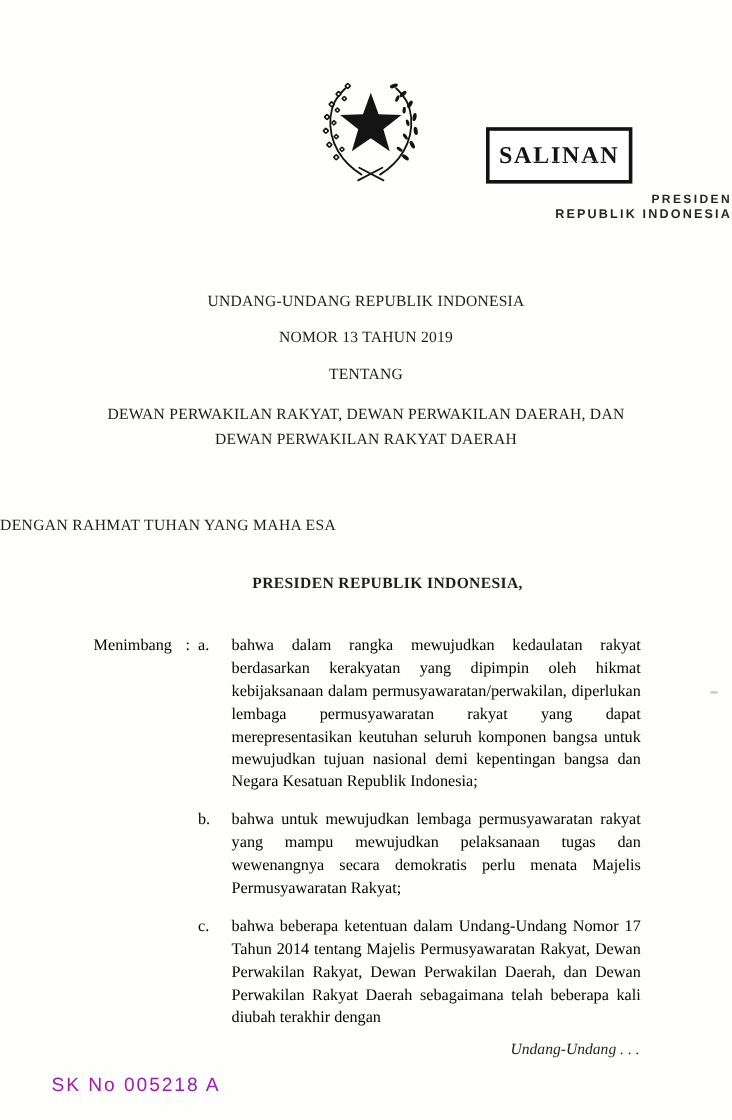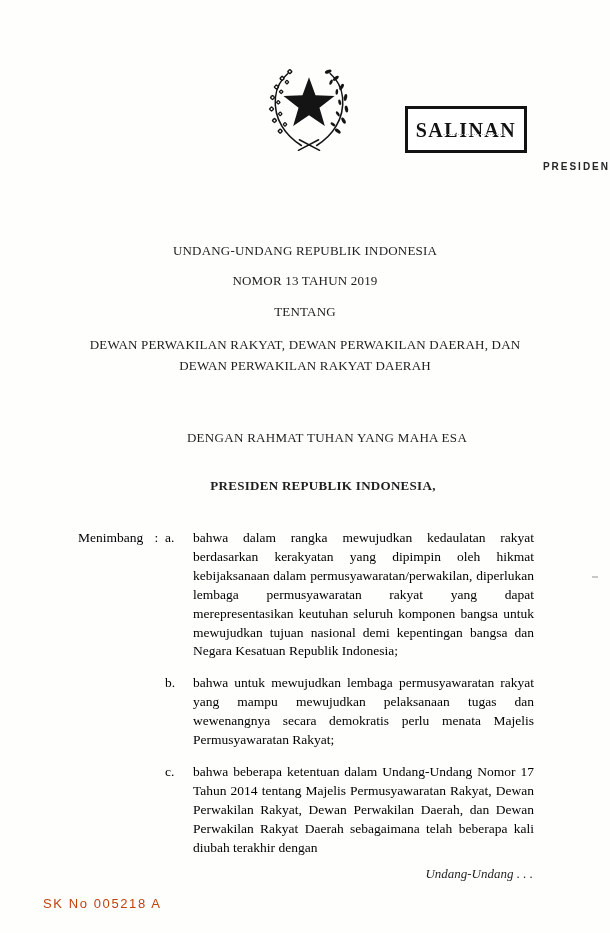--- a/index.html
+++ b/index.html
@@ -89,24 +89,23 @@
   .title-block .t-line1 { margin-bottom: 14px; }
   .title-block .t-line2 { margin-bottom: 15px; }
   .title-block .t-line3 { margin-bottom: 14px; }
   .subject-lines div { line-height: 21.3px; }
 
   .invocation {
     position: absolute;
     top: 430px;
     left: 0;
     width: 100%;
-    text-align: center;
+    text-align: left;
     font-size: 13px;
     letter-spacing: 0.3px;
-    padding-left: 44px;
   }
   .authority {
     position: absolute;
     top: 478px;
     left: 18px;
     width: 100%;
     text-align: center;
     font-size: 13px;
     letter-spacing: 0.3px;
     font-weight: bold;
@@ -144,23 +143,23 @@
     top: 866px;
     right: 77px;
     font-size: 13px;
     font-style: italic;
   }
   .sk-number {
     position: absolute;
     top: 896px;
     left: 43px;
     font-family: "Liberation Sans", sans-serif;
-    font-size: 13px;
+    font-size: 16px;
     letter-spacing: 1.6px;
-    color: #c2410c;
+    color: #a21caf;
   }
   .edge-artifact {
     position: absolute;
     left: 592px;
     top: 576px;
     width: 6px;
     height: 2px;
     background: #9c9c9c;
     opacity: 0.55;
   }
@@ -276,20 +275,21 @@
     </svg>
   </div>
 
   <div class="stamp-box">
     <span class="stamp-text">SALINAN</span>
   </div>
   <div class="stamp-artifact"></div>
 
   <div class="letterhead">
     <div class="lh1">PRESIDEN</div>
+    <div class="lh2">REPUBLIK INDONESIA</div>
   </div>
 
   <div class="title-block">
     <div class="t-line1">UNDANG-UNDANG REPUBLIK INDONESIA</div>
     <div class="t-line2">NOMOR 13 TAHUN 2019</div>
     <div class="t-line3">TENTANG</div>
     <div class="subject-lines">
       <div>DEWAN PERWAKILAN RAKYAT, DEWAN PERWAKILAN DAERAH, DAN</div>
       <div>DEWAN PERWAKILAN RAKYAT DAERAH</div>
     </div>

